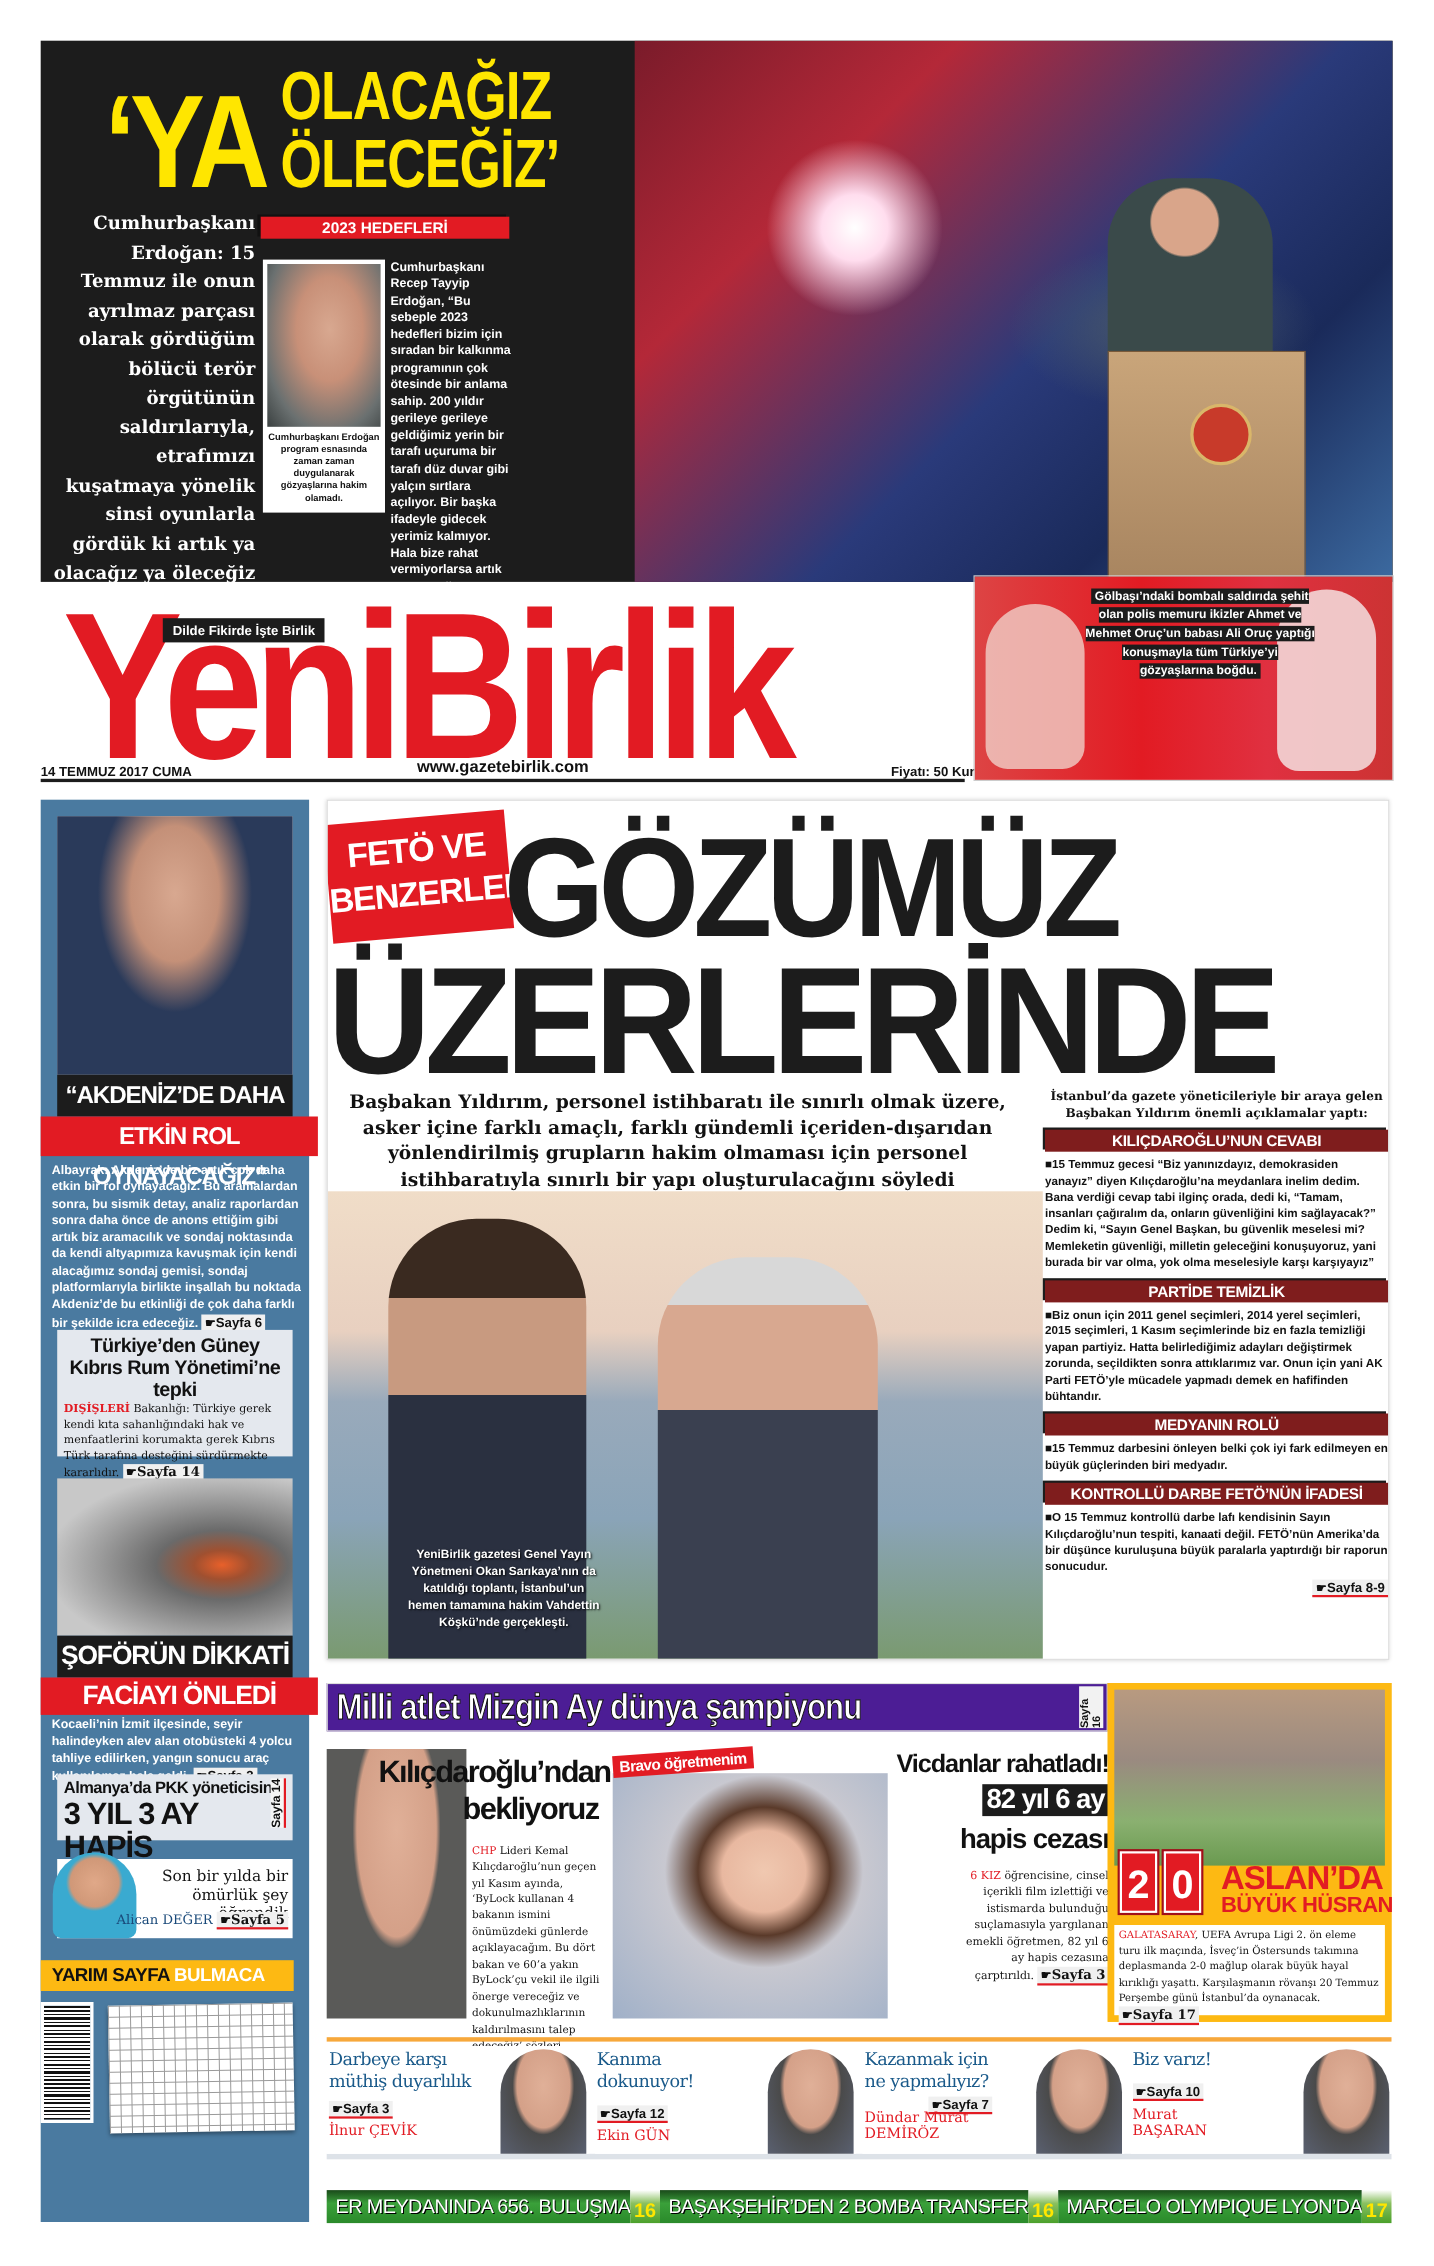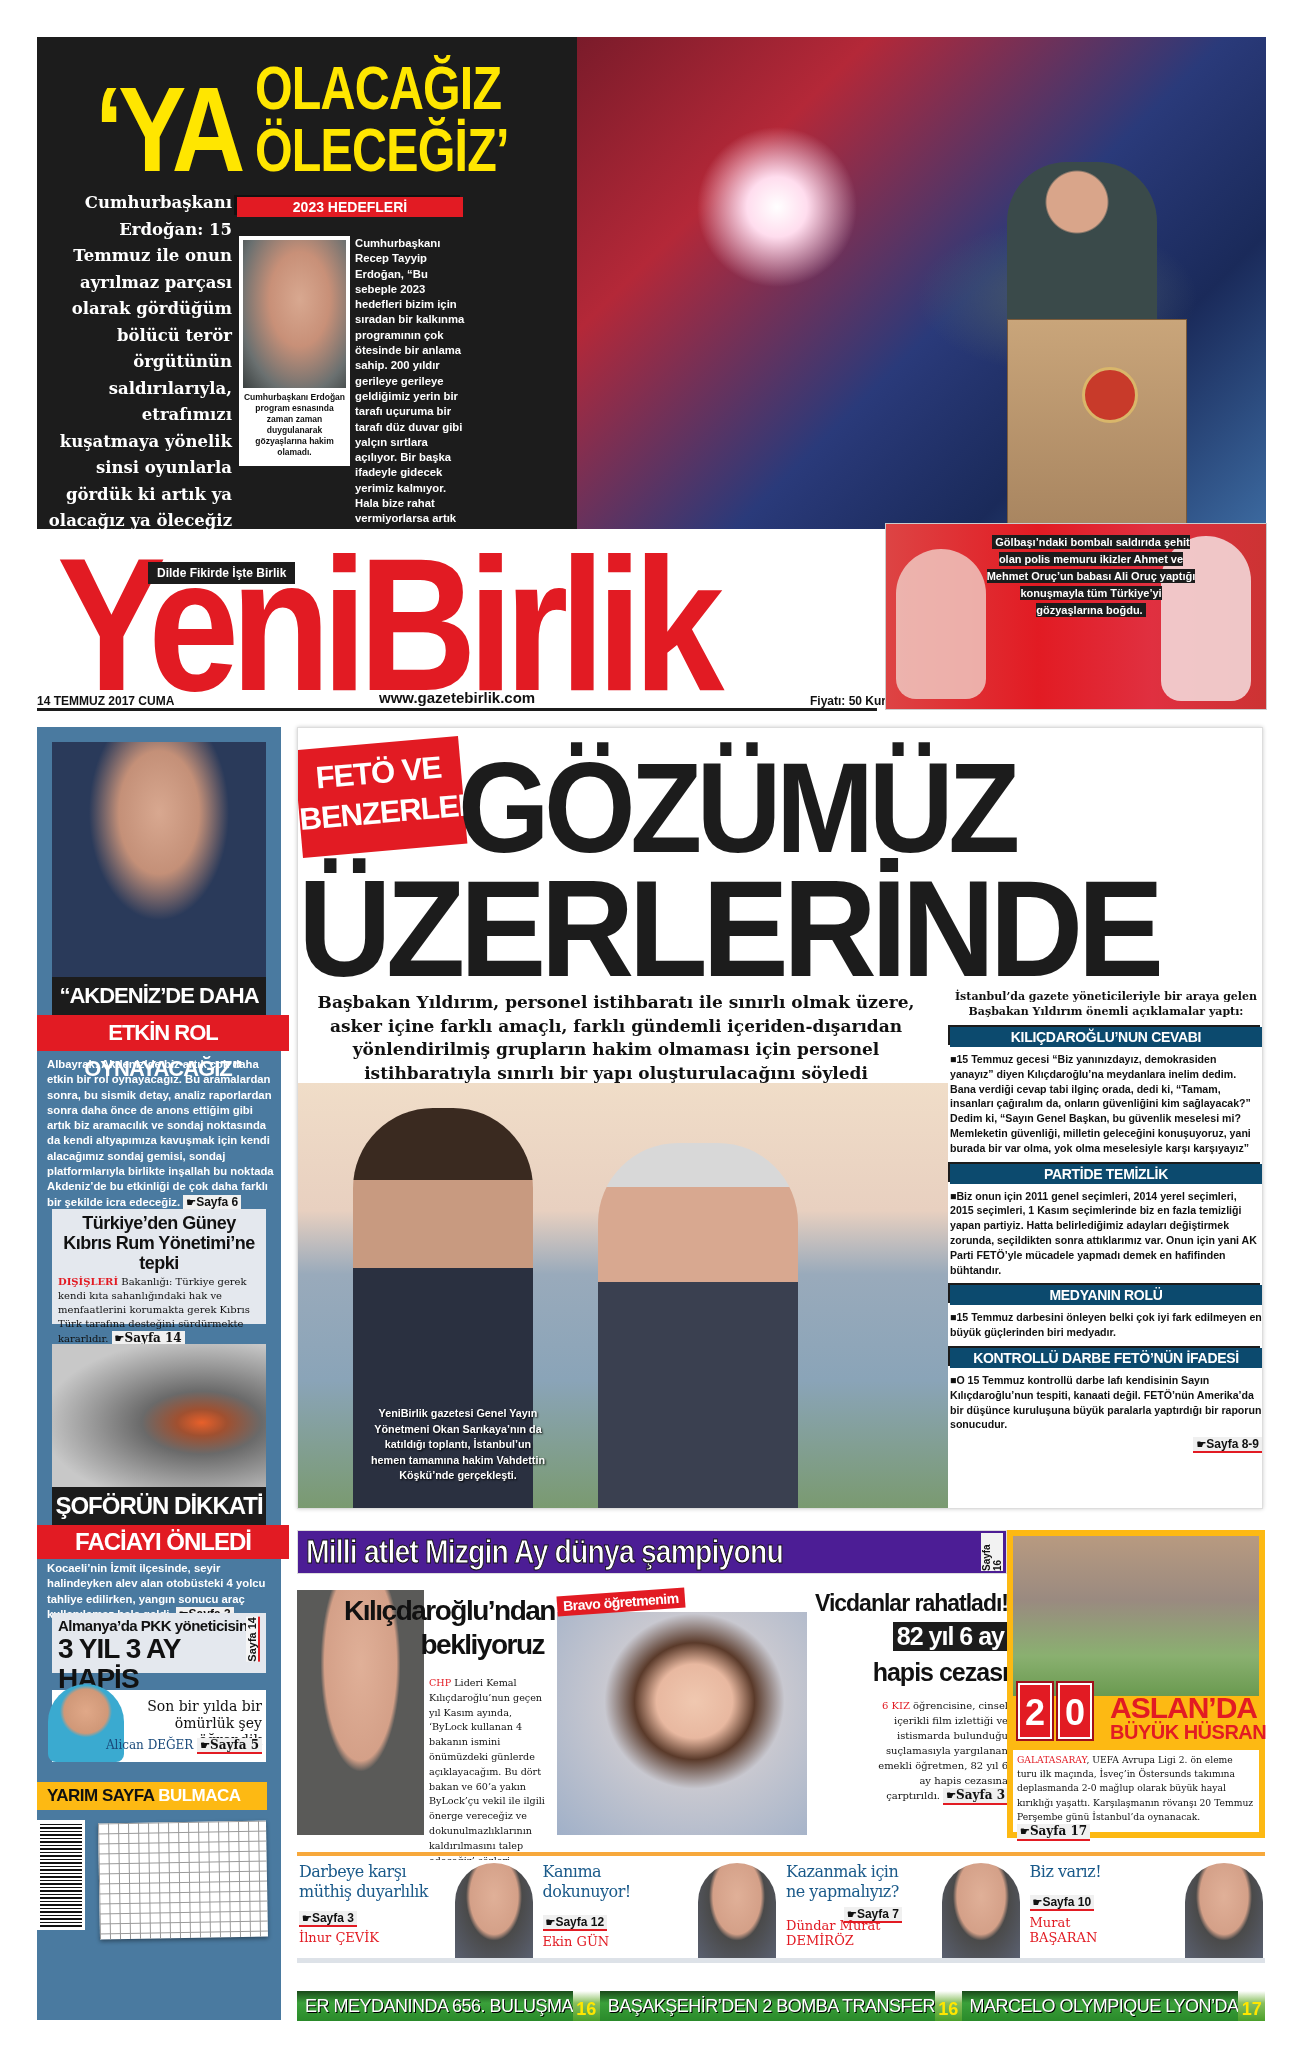--- a/index.html
+++ b/index.html
@@ -68,21 +68,21 @@
 #feto-tag{position:absolute;left:0;top:15px;width:165px;height:108px;background:#e21b23;color:#fff;transform:rotate(-5deg);text-align:center;font-weight:bold;font-size:31px;line-height:40px;padding-top:10px;letter-spacing:-1px}
 #gozumuz{position:absolute;left:160px;top:20px;font-weight:bold;font-size:128px;line-height:120px;letter-spacing:-6px;transform:scaleX(0.92);transform-origin:left;white-space:nowrap;color:#1c1c1c}
 #uzerlerinde{position:absolute;left:0;top:135px;font-weight:bold;font-size:138px;line-height:130px;letter-spacing:-6px;transform:scaleX(0.94);transform-origin:left;white-space:nowrap;color:#1c1c1c}
 #main-lead{position:absolute;left:8px;top:263px;width:620px;text-align:center;font-family:"DejaVu Serif",serif;font-weight:bold;font-size:17px;line-height:23.5px}
 #main-photo{position:absolute;left:0;top:355px;width:650px;height:425px;background:linear-gradient(#f0ddc8 0,#e8d0c0 30%,#9ab 45%,#8aa4b8 70%,#7a9a70 100%)}
 #main-photo .m1{position:absolute;left:55px;top:25px;width:180px;height:400px;border-radius:80px 80px 0 0;background:linear-gradient(#3a2a20 0,#3a2a20 18%,#c89a80 18%,#c89a80 40%,#2a3040 40%)}
 #main-photo .m2{position:absolute;left:300px;top:60px;width:200px;height:365px;border-radius:80px 80px 0 0;background:linear-gradient(#d8d8d8 0,#d8d8d8 12%,#d8a890 12%,#d8a890 38%,#3a4050 38%)}
 #main-cap{position:absolute;left:70px;top:678px;width:180px;text-align:center;color:#fff;font-size:10.8px;line-height:15.5px;font-weight:bold;text-shadow:1px 1px 2px #000}
 #right-col{position:absolute;left:652px;top:262px;width:312px}
 #right-col .intro{font-family:"DejaVu Serif",serif;font-weight:bold;font-size:11px;line-height:14.5px;text-align:center}
-.rc-head{background:#0c4a6e;color:#fff;text-align:center;font-weight:bold;font-size:14px;height:20px;line-height:20px;margin:8px 0 5px 0;box-shadow:-2px -2px 0 #1c1c1c;letter-spacing:-0.3px}
+.rc-head{background:#7f1d1d;color:#fff;text-align:center;font-weight:bold;font-size:14px;height:20px;line-height:20px;margin:8px 0 5px 0;box-shadow:-2px -2px 0 #1c1c1c;letter-spacing:-0.3px}
 .rc-body{font-size:10.6px;line-height:14.8px;font-weight:bold}
 .rc-body:before{content:"\25A0 "}
 
 #milli{left:297px;top:1530px;width:710px;height:44px;background:#4c1d95;border:1px solid #ddd}
 #milli .t{position:absolute;left:8px;top:2px;color:#fff;font-weight:bold;font-size:33px;letter-spacing:-1px;-webkit-text-stroke:1px #111;white-space:nowrap;transform:scaleX(0.86);transform-origin:left}
 #milli .vs{position:absolute;right:3px;top:2px;height:38px;writing-mode:vertical-rl;transform:rotate(180deg);font-size:10px;font-weight:bold;background:#f2f2f2;color:#111}
 
 #kilic{left:297px;top:1590px;width:250px;height:245px}
 #kilic .ph{position:absolute;left:0;top:0;width:127px;height:245px;background:radial-gradient(ellipse at 50% 30%,#e0b098 0,#d4a088 36px,#5a5a58 40px,#5a5a58 100%)}
 #kilic h3{position:absolute;right:3px;top:4px;width:200px;text-align:right;font-weight:bold;font-size:28px;line-height:34px;letter-spacing:-1.5px}

